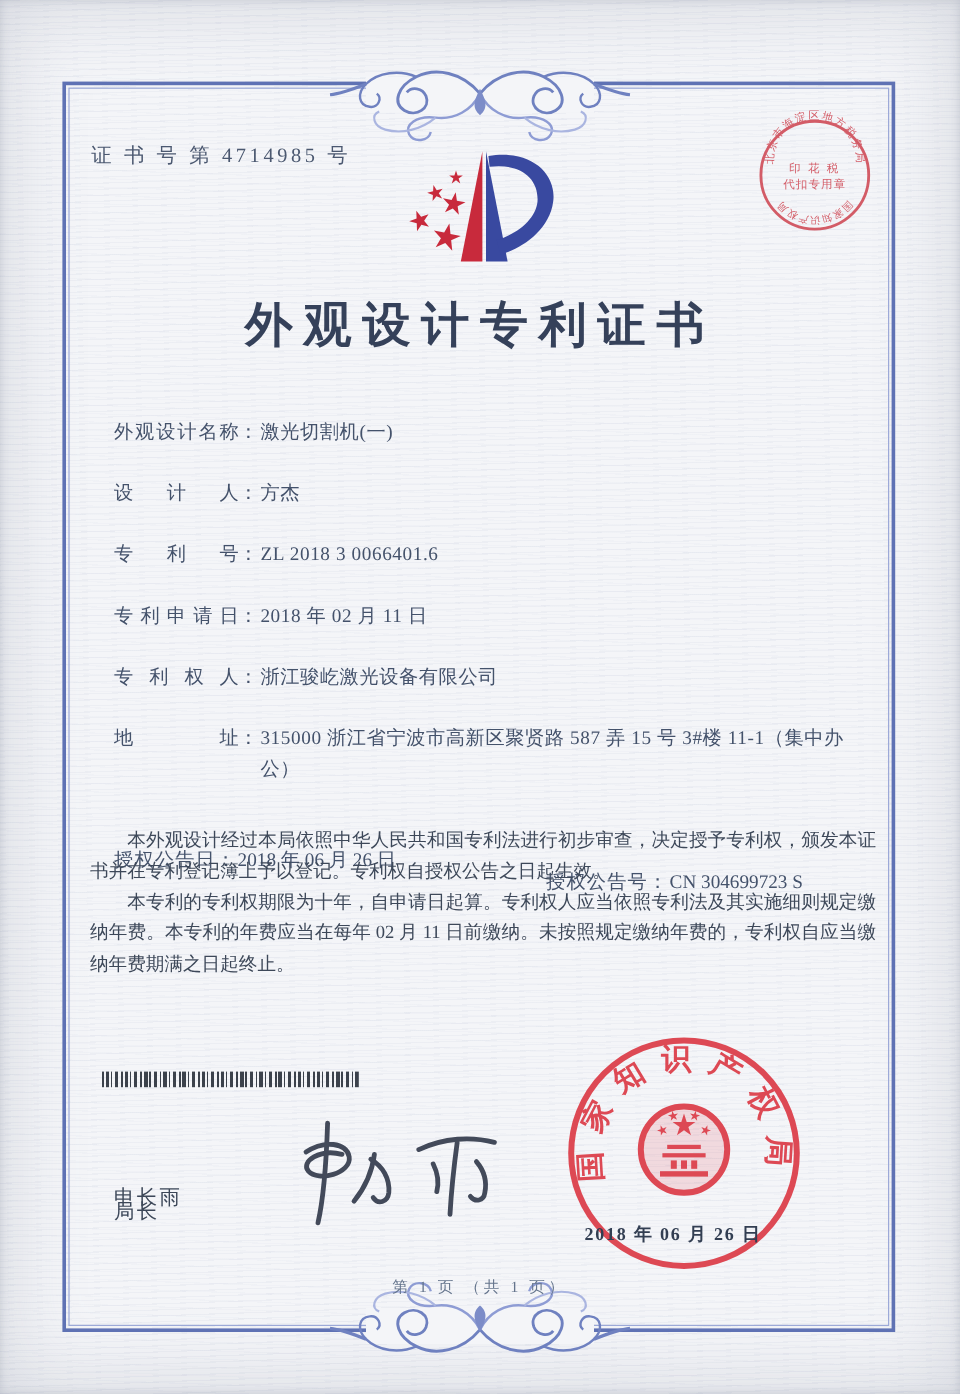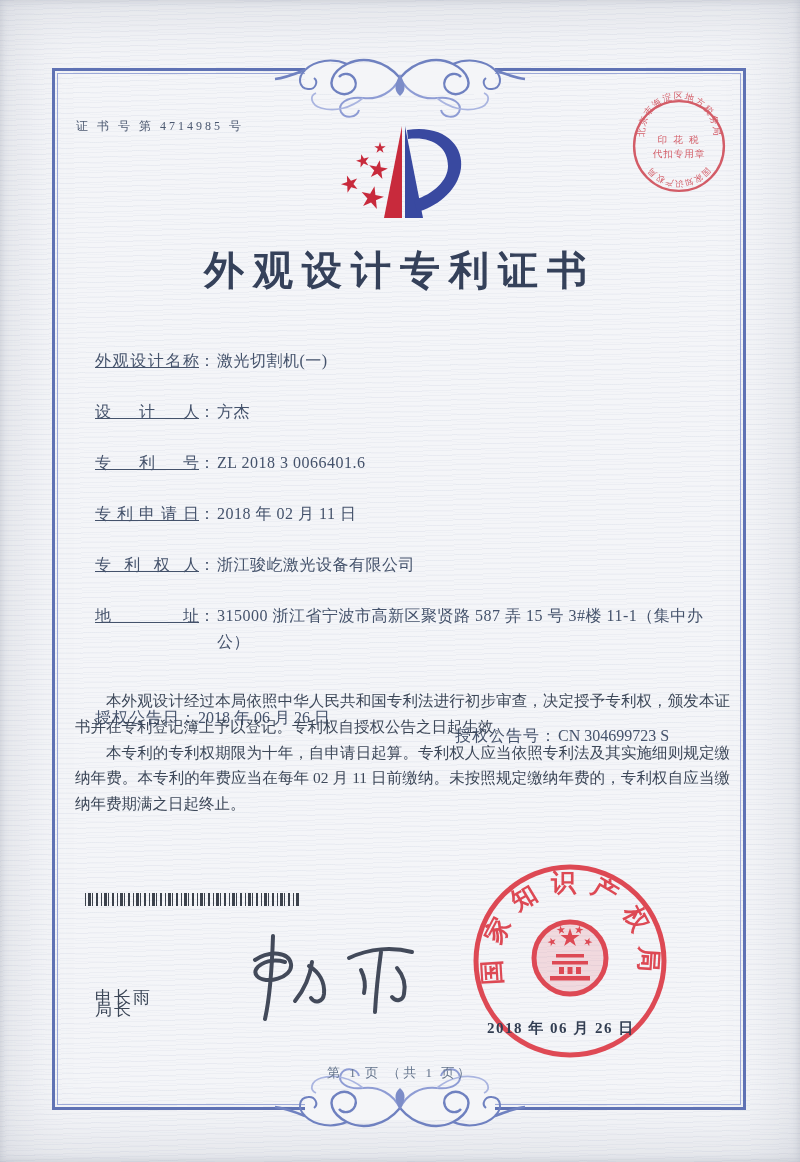--- a/index.html
+++ b/index.html
@@ -10,27 +10,27 @@
       repeating-linear-gradient(2deg, rgba(190,198,220,.08) 0 1px, transparent 1px 7px),
       #f4f5f8;
     box-shadow: inset 0 0 70px rgba(125,132,150,.28), inset 0 0 8px rgba(110,118,140,.25);
     font-family:"Liberation Serif","DejaVu Serif",serif;
     color:#3e4a5f;
   }
   .frame{position:absolute; left:52px; top:68px; width:688px; height:1036px;
     border:3px solid #5f72b4;}
   .frame-inner{position:absolute; inset:2px; border:1px solid #9ca9d8;}
   .abs{position:absolute;}
-  .cert-no{left:76px; top:118px; font-size:12px; letter-spacing:3px; color:#4b5870;}
+  .cert-no{left:76px; top:118px; font-size:17px; letter-spacing:3px; color:#4b5870;}
   .title{left:0; top:243px; width:100%; text-align:center; font-size:40px;
     font-weight:600; letter-spacing:9px; color:#35415a;}
   .fields{left:95px; top:348px; width:628px; font-size:16px; color:#44526b;}
   .frow{display:flex; align-items:flex-start; line-height:26px; margin-bottom:25px;}
   .frow.tight{margin-bottom:24px;}
-  .flabel{width:104px; text-align:justify; text-align-last:justify; flex:0 0 104px;text-decoration:underline;}
+  .flabel{width:104px; text-align:justify; text-align-last:justify; flex:0 0 104px;}
   .fcolon{flex:0 0 18px;}
   .fvalue{flex:1 1 auto; letter-spacing:.5px;}
   .grant-row{display:flex; line-height:26px;}
   .grant-left{display:flex; width:360px;margin-top:26px;}
   .grant-right{display:flex;margin-top:44px;}
   .glabel{letter-spacing:1px;}
   .paras{left:75px; top:688px; width:655px; font-size:15.5px; line-height:25.8px;
     text-align:justify; color:#3d4859;}
   .paras p{margin:0; text-indent:2em;}
   .barcode{left:85px; top:893px; width:214px; height:13px;

